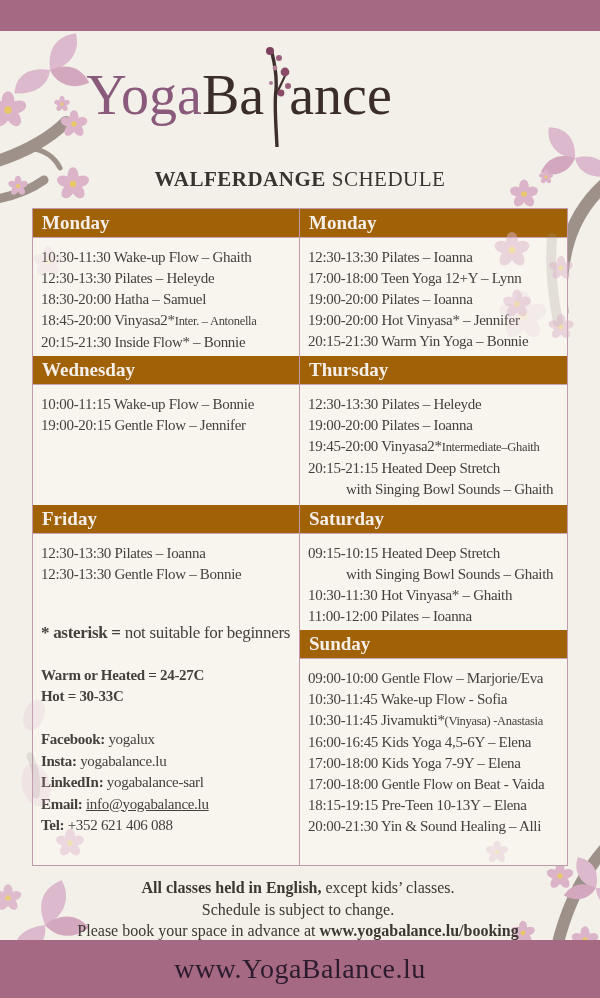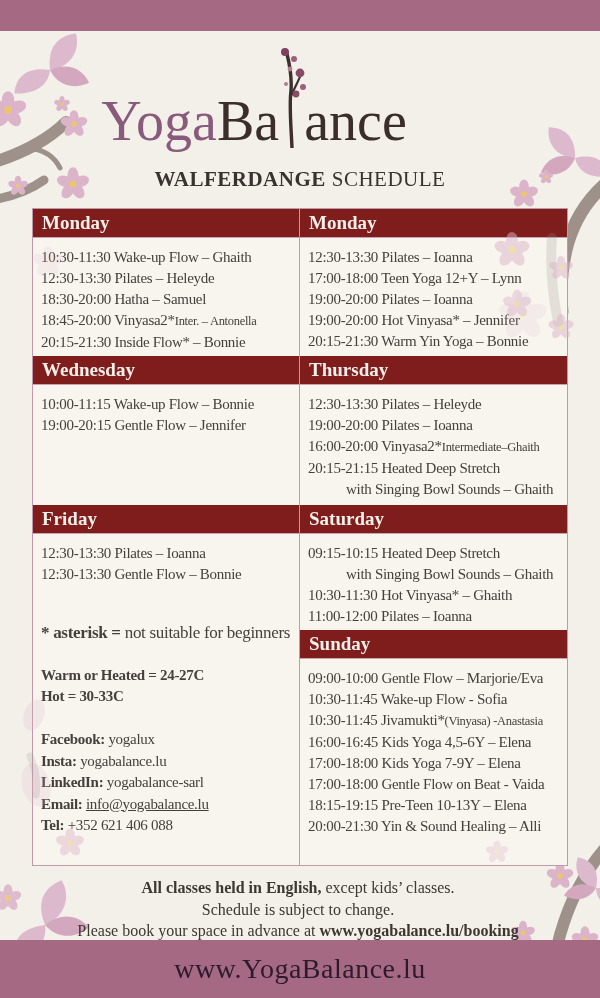--- a/index.html
+++ b/index.html
@@ -9,38 +9,38 @@
     font-family:"Liberation Serif","DejaVu Serif",serif;
     color:#45403c;
   }
   .topbar{position:absolute;top:0;left:0;width:600px;height:31px;background:#a66983;z-index:1;}
   .footerbar{position:absolute;bottom:0;left:0;width:600px;height:58px;background:#a66983;z-index:2;
     display:flex;align-items:center;justify-content:center;}
   .footerbar .url{font-size:28px;color:#2b1b2d;letter-spacing:0.5px;}
 
   
   .logo{position:absolute;top:44px;left:0;width:478px;height:104px;z-index:1;
-    display:flex;align-items:flex-end;justify-content:center;margin-left:15px;}
+    display:flex;align-items:center;justify-content:center;}
   .logo .t{font-size:56px;line-height:0.92;}
   .logo-yoga{color:#8a5a7c;}
   .logo-ba,.logo-ance{color:#3a2d2a;}
   .logo-branch{width:30px;height:101px;margin:0 -3px 0 -2px;}
 
   .page-title{position:absolute;top:167px;left:0;width:600px;text-align:center;z-index:1;
     font-size:21px;color:#38332f;letter-spacing:0.5px;}
   .page-title b{margin-right:6px;}
 
   
   .table{position:absolute;left:32px;top:208px;width:536px;height:658px;z-index:1;
     border:1px solid #c09aab;display:flex;box-sizing:border-box;}
   .col{width:50%;display:flex;flex-direction:column;box-sizing:border-box;}
   .col-left{border-right:1px solid #c09aab;}
   .sec{display:flex;flex-direction:column;}
   .sec-grow{flex:1;}
-  .day-header{height:29px;flex:0 0 29px;background:#7f1d1d;color:#f4efe9;
+  .day-header{height:29px;flex:0 0 29px;background:#a16207;color:#f4efe9;
     font-weight:bold;font-size:19px;display:flex;align-items:center;padding-left:9px;
     border-bottom:1px solid #c9a5b4;box-sizing:border-box;}
   .content{background:#f8f5ef;padding:9px 5px 0 8px;font-size:15px;line-height:21px;
     letter-spacing:-0.3px;box-sizing:border-box;overflow:hidden;}
   .c-mon,.c-tue{height:118px;}
   .c-wed,.c-thu{height:120px;}
   .c-sat{height:96px;}
   .c-grow{flex:1;}
   .line{white-space:nowrap;}
   .line .small{font-size:12.5px;margin-top:27px;}
@@ -184,21 +184,21 @@
           <div class="line"><span>19:00-20:00 Pilates – Ioanna</span></div>
           <div class="line"><span>19:00-20:00 Hot Vinyasa* – Jennifer</span></div>
           <div class="line"><span>20:15-21:30 Warm Yin Yoga – Bonnie</span></div>
         </div>
     </div>
     <div class="sec">
       <div class="day-header">Thursday</div>
       <div class="content c-thu">
           <div class="line"><span>12:30-13:30 Pilates – Heleyde</span></div>
           <div class="line"><span>19:00-20:00 Pilates – Ioanna</span></div>
-          <div class="line"><span>16:00-20:00 Vinyasa2*</span><span class="small">Intermediate–Ghaith</span></div>
+          <div class="line"><span>19:45-20:00 Vinyasa2*</span><span class="small">Intermediate–Ghaith</span></div>
           <div class="line"><span>20:15-21:15 Heated Deep Stretch</span></div>
           <div class="line cont"><span>with Singing Bowl Sounds – Ghaith</span></div>
         </div>
     </div>
     <div class="sec">
       <div class="day-header">Saturday</div>
       <div class="content c-sat">
           <div class="line"><span>09:15-10:15 Heated Deep Stretch</span></div>
           <div class="line cont"><span>with Singing Bowl Sounds – Ghaith</span></div>
           <div class="line"><span>10:30-11:30 Hot Vinyasa* – Ghaith</span></div>

